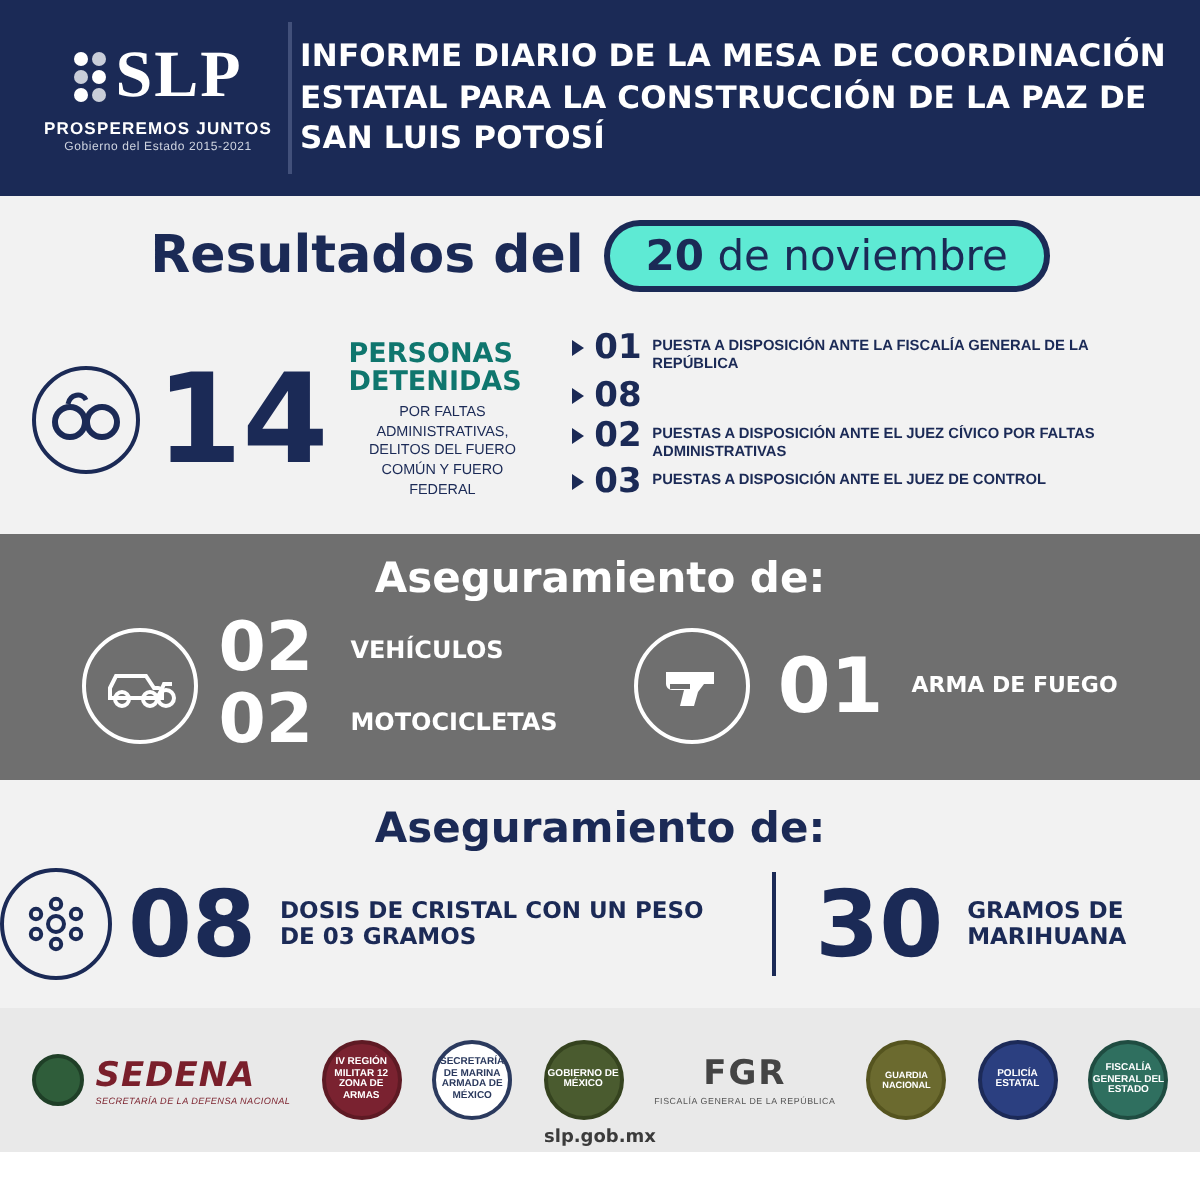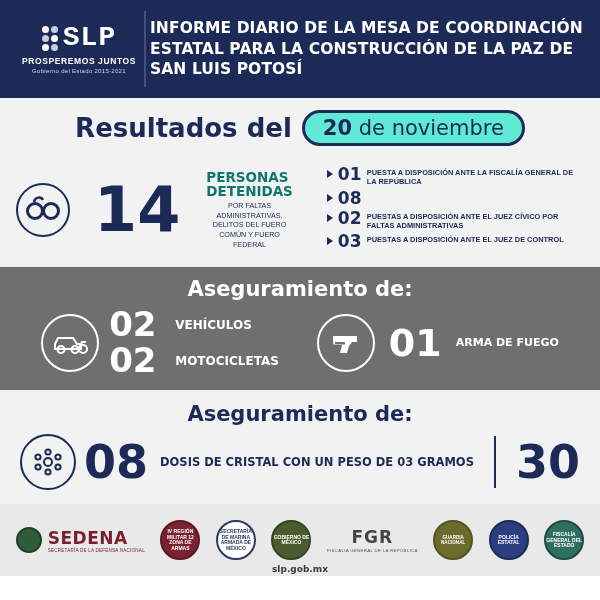--- a/index.html
+++ b/index.html
@@ -30,22 +30,22 @@
     border-right: 2px solid #42507a;
     height: 76px;
   }
   .logo-row { display: flex; align-items: center; gap: 5px; }
   .logo-dots { display: grid; grid-template-columns: 7px 7px; gap: 2px; }
   .logo-dots i {
     display: block; width: 7px; height: 7px; border-radius: 50%; background: #fff;
   }
   .logo-dots i.b { background: #c9ced9; }
   .logo-slp {
-    font-size: 28px; font-weight: bold; letter-spacing: 1px; line-height: 1;
-    font-family: Liberation Mono, monospace;
+    font-size: 33px; font-weight: bold; letter-spacing: 1px; line-height: 1;
+    font-family: Liberation Serif, serif;
   }
   .logo-sub1 { font-size: 8.5px; letter-spacing: 0.6px; margin-top: 4px; font-weight: bold; }
   .logo-sub2 { font-size: 6px; letter-spacing: 0.3px; margin-top: 2px; color: #cfd4e0; }
   .header-title {
     padding-left: 4px;
     color: #ffffff;
     font-weight: bold;
     font-size: 15.5px;
     line-height: 1.32;
     letter-spacing: 0.1px;
@@ -64,21 +64,21 @@
     font-family: "DejaVu Sans", sans-serif;
   }
   .date-pill {
     background: #5eead4; border: 3px solid #1b2a56; border-radius: 22px;
     padding: 3px 18px; color: #1b2a56; font-size: 21px;
     font-family: "DejaVu Sans", sans-serif;
   }
   .date-pill b { font-weight: bold; }
 
   .detained-row {
-    display: flex; align-items: center; justify-content: center; gap: 24px;
+    display: flex; align-items: center; justify-content: center; gap: 8px;
     padding: 2px 16px 0;
   }
   .circ-icon {
     width: 54px; height: 54px; border-radius: 50%;
     border: 2.5px solid #1b2a56;
     display: flex; align-items: center; justify-content: center;
     flex: 0 0 54px;
   }
   .big-num {
     font-size: 62px; font-weight: bold; color: #1b2a56; line-height: 0.9;
@@ -158,21 +158,21 @@
     color: #1b2a56; font-weight: bold; font-size: 11.5px; line-height: 1.15;
     font-family: "DejaVu Sans", sans-serif; margin-left: 4px;
   }
   .vdiv { width: 2px; height: 52px; background: #1b2a56; margin: 0 12px; }
 
   
   .footer {
     background: #e9e9e9; height: 72px; display: flex; align-items: center;
     justify-content: space-around; padding: 0 8px; position: relative;
   }
-  .f-item { display: flex; flex-direction: column; align-items: center; justify-content: center; }
+  .f-item { display: flex; flex-direction: column; align-items: center; justify-content: center; font-style: italic; }
   .sedena-txt { display: flex; align-items: center; gap: 6px; }
   .sedena-word {
     color: #7a1f2b; font-weight: bold; font-size: 17px; letter-spacing: 0.5px;
     font-family: "DejaVu Sans", sans-serif;
   }
   .sedena-sub { color: #7a1f2b; font-size: 4.6px; letter-spacing: 0.2px; text-align: center; }
   .seal {
     width: 40px; height: 40px; border-radius: 50%;
     display: flex; align-items: center; justify-content: center;
     font-size: 5px; color: #fff; text-align: center; line-height: 1.1; font-weight: bold;
@@ -313,20 +313,21 @@
           <circle cx="5" cy="10" r="2.6" fill="none" stroke="#1b2a56" stroke-width="2"></circle>
           <circle cx="25" cy="10" r="2.6" fill="none" stroke="#1b2a56" stroke-width="2"></circle>
           <circle cx="5" cy="20" r="2.6" fill="none" stroke="#1b2a56" stroke-width="2"></circle>
           <circle cx="25" cy="20" r="2.6" fill="none" stroke="#1b2a56" stroke-width="2"></circle>
         </svg>
       </div>
       <div class="dnum">08</div>
       <div class="dtxt">DOSIS DE CRISTAL CON UN PESO DE 03 GRAMOS</div>
       <div class="vdiv"></div>
       <div class="dnum">30</div>
+      <div class="dtxt">GRAMOS DE MARIHUANA</div>
     </div>
   </div>
 
   <div class="footer">
     <div class="f-item">
       <div class="sedena-txt">
         <span class="seal" style="background:#2f5d3a;border:2px solid #1f3f27;width:26px;height:26px;"></span>
         <span>
           <span class="sedena-word">SEDENA</span>
           <div class="sedena-sub">SECRETARÍA DE LA DEFENSA NACIONAL</div>

